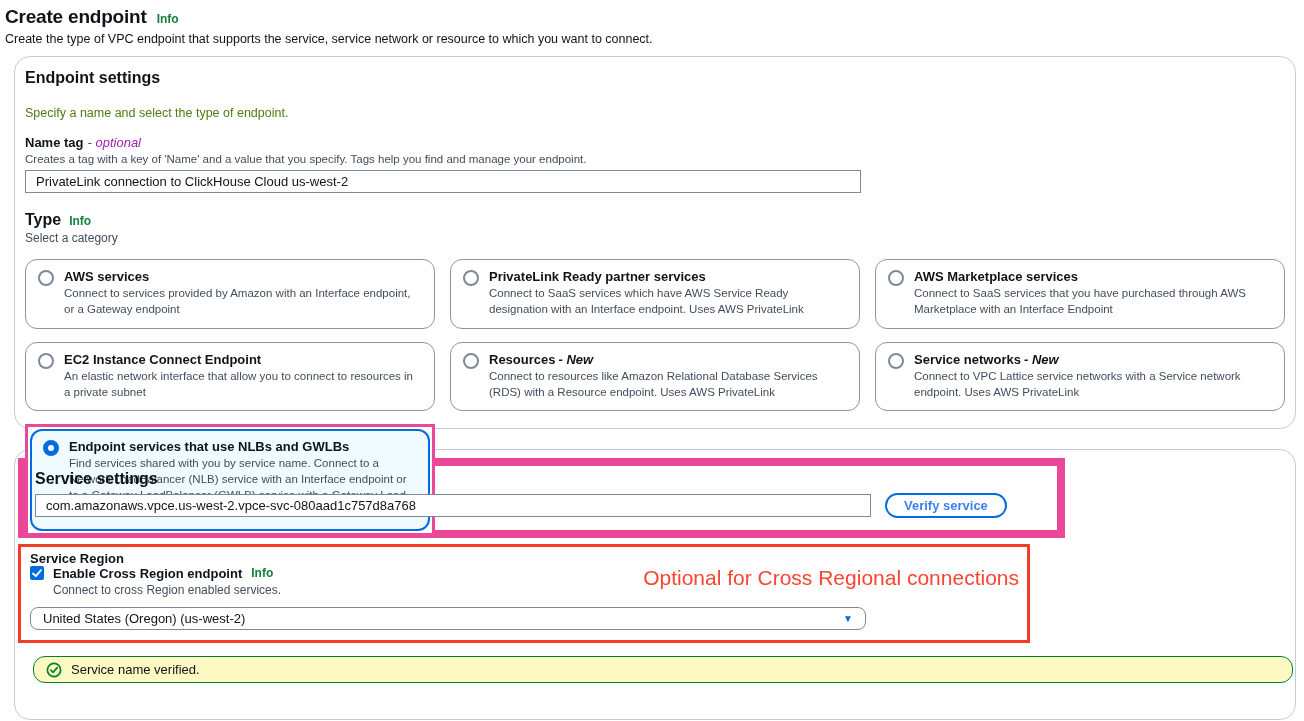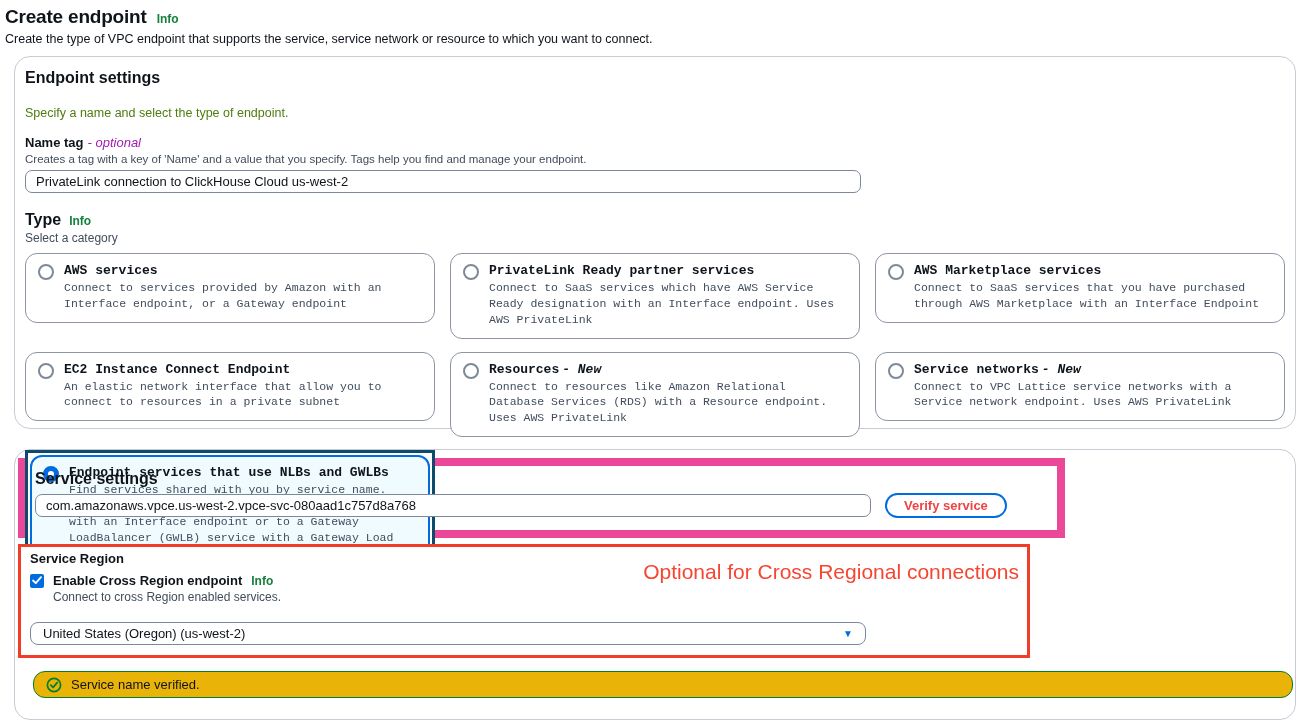--- a/index.html
+++ b/index.html
@@ -30,118 +30,117 @@
 
   h2 { font-size: 16px; font-weight: bold; color: #0f141a; }
   .sub-desc { font-size: 12.5px; color: #4d7c0f; margin-top: 19px; }
 
   .field-label { font-size: 13px; font-weight: bold; color: #0f141a; }
   .label-suffix { font-size: 13px; font-style: italic; font-weight: normal; color: #a21caf; margin-left: 4px; }
   .field-desc { font-size: 11.5px; color: #414d5c; margin-top: 2px; }
 
   .text-input {
     width: 836px; height: 23px;
-    border: 1px solid #7d8998; border-radius: 7px;
+    border: 1px solid #7d8998; border-radius: 0;
     padding: 8px 10px; font-size: 13px; color: #0f141a;
     font-family: "Liberation Sans", sans-serif;
     background: #fff; outline: none;
   }
 
   .type-heading-row { display: flex; align-items: baseline; gap: 8px; margin-top: 18px; }
   .type-heading-row h2 { font-size: 16px; }
 
   .tile-grid {
-    margin-top: 8px;
+    margin-top: 14px;
     display: grid;
     grid-template-columns: repeat(3, 410px);
     column-gap: 15px; row-gap: 13px;
     align-items: start;
-    font-family: Liberation Mono, monospace;
   }
   .tile {
     border: 1px solid #8c95a1;
     border-radius: 12px;
     background: #fff;
     padding: 9px 12px 10px 12px;
     display: flex; gap: 10px;
     min-height: 51px;
     cursor: pointer;
   }
   .tile-title { font-size: 13px; font-weight: bold; color: #0f141a; }
   .tile-title .tile-title-suffix { font-style: italic; margin-left: 3px; }
   .tile-desc { font-size: 11.5px; color: #414d5c; margin-top: 2px; line-height: 1.38; }
   .radio {
     flex: 0 0 auto;
     width: 16px; height: 16px; border-radius: 50%;
     border: 2px solid #7d8998; background: #fff; margin-top: 1px;
   }
   .radio.checked { border: 5px solid #006ce0; }
   .tile.selected { background: #f0fbff; border: 2px solid #006ce0; padding: 8px 11px 9px 11px; }
-  .tile-annotation { border: 3px solid #0c4a6e; padding: 2px; background: #fff; }
+  .tile-annotation { border: 3px solid #ec4899; padding: 2px; background: #fff; }
 
   
   .black-annotation {
     border: 8px solid #ec4899;
     width: 1047px;
     margin-left: -7px;
     padding: 4px 10px 12px 9px;
     background: #fff;
   }
   .input-row { display: flex; align-items: center; gap: 14px; margin-top: 5px; }
   .verify-btn {
     height: 25px; padding: 0 17px;
     border: 2px solid #006ce0; border-radius: 14px;
-    background: #fff; color: #ef4444;
+    background: #fff; color: #3b82f6;
     font-size: 13px; font-weight: bold;
     font-family: "Liberation Sans", sans-serif;
     cursor: pointer; white-space: nowrap;
   }
   .red-annotation {
     border: 3px solid #f13c27;
     width: 1012px;
     margin-left: -7px;
     margin-top: 6px;
     padding: 4px 8px 10px 9px;
     position: relative;
     background: #fff;
   }
   .red-note {
-    position: absolute; top: 13px; right: 8px;
+    position: absolute; top: 19px; right: 8px;
     color: #f74532; font-size: 21px;
     font-family: "Liberation Sans", sans-serif;
     white-space: nowrap;
   }
-  .checkbox-row { display: flex; align-items: center; gap: 9px; margin-top: 7px; }
+  .checkbox-row { display: flex; gap: 9px; }
   .checkbox {
     width: 14px; height: 14px; border-radius: 2px;
     background: #006ce0; display: flex; align-items: center; justify-content: center;
     cursor: pointer; flex: 0 0 auto;
   }
   .checkbox svg { display: block; }
   .checkbox-label { font-size: 13px; font-weight: bold; color: #0f141a; }
   .checkbox-desc { font-size: 12px; color: #414d5c; margin: 2px 0 0 23px; }
   .select-box {
-    margin-top: 18px;
+    margin-top: 10px;
     width: 836px; height: 23px;
     border: 1px solid #7d8998; border-radius: 8px;
     background: #fff;
     display: flex; align-items: center; justify-content: space-between;
     padding: 0 12px; font-size: 13px; color: #0f141a;
     cursor: pointer;
   }
   .caret { color: #006ce0; font-size: 10px; line-height: 1; }
 
   .banner {
     width: 1260px; margin-left: 8px;
     border-radius: 12px;
     display: flex; align-items: center; gap: 9px;
     padding: 0 12px; font-size: 13px; color: #0f141a;
   }
   .banner svg { flex: 0 0 auto; display: block; }
-  .banner-success { margin-top: 13px; height: 27px; background: #eab308; border: 1px solid #00802f; }
+  .banner-success { margin-top: 13px; height: 27px; background: #fef9c3; border: 1px solid #00802f; }
 </style>
 </head>
 <body>
 
 <div class="page-header">
   <div class="title-row">
     <h1>Create endpoint</h1>
     <span class="info-link">Info</span>
   </div>
   <div class="page-desc">Create the type of VPC endpoint that supports the service, service network or resource to which you want to connect.</div>

